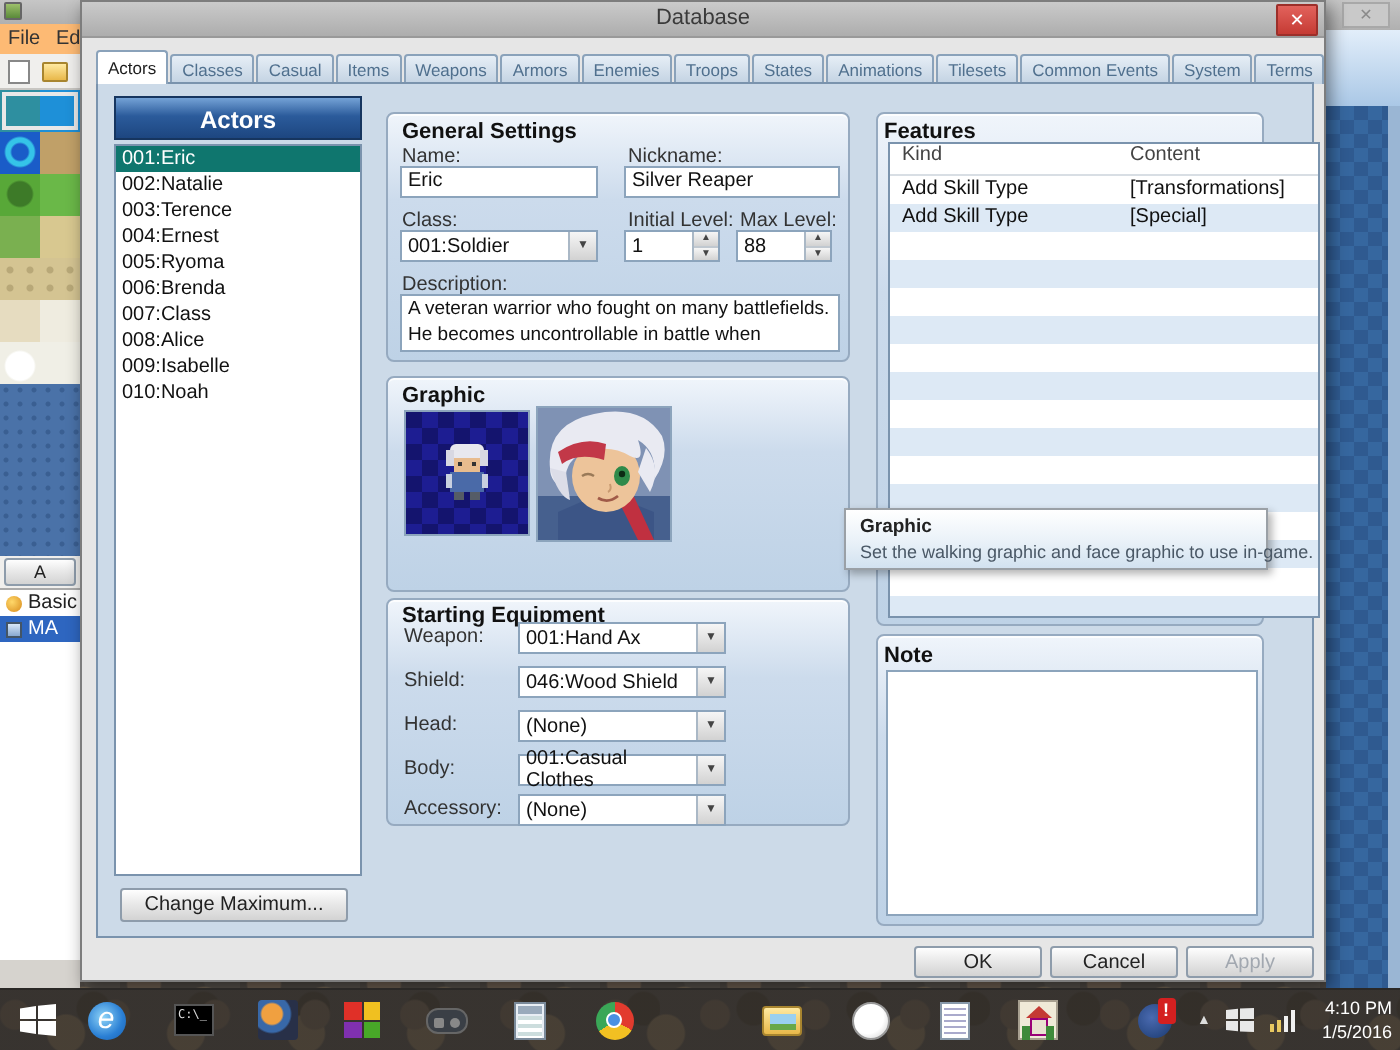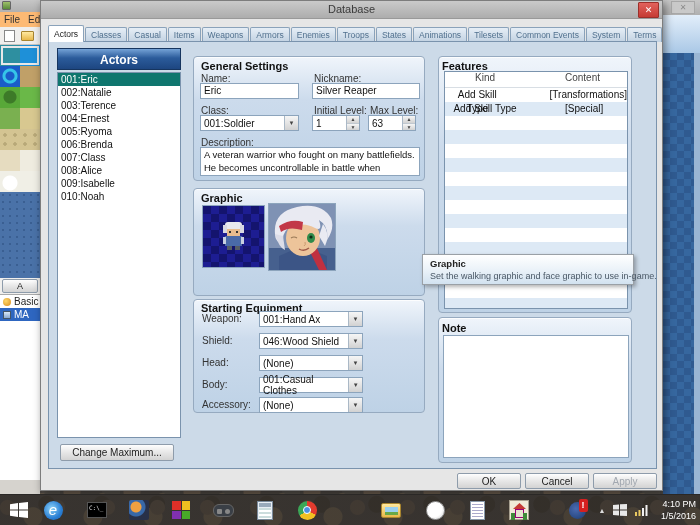--- a/index.html
+++ b/index.html
@@ -212,21 +212,21 @@
       <div class="flabel" style="left:120px;top:48px;">Initial Level:</div>
       <div class="spin" style="left:118px;top:58px;width:48px;height:16px;">
         <span>1</span>
         <span class="ud">
             <div>▲</div>
             <div>▼</div>
           </span>
       </div>
       <div class="flabel" style="left:176px;top:48px;">Max Level:</div>
       <div class="spin" style="left:174px;top:58px;width:48px;height:16px;">
-        <span>63</span>
+        <span>88</span>
         <span class="ud">
             <div>▲</div>
             <div>▼</div>
           </span>
       </div>
       <div class="flabel" style="left:7px;top:80px;">Description:</div>
       <div class="tinput" style="left:6px;top:90px;width:220px;height:29px;white-space:pre-line;line-height:13px;font-size:9.5px;">A veteran warrior who fought on many battlefields.
 He becomes uncontrollable in battle when berserk.</div>
     </div>
 
@@ -291,21 +291,21 @@
       </div>
       <div class="flabel" style="left:8px;top:99px;">Accessory:</div>
       <div class="combo" style="left:65px;top:97px;width:104px;height:16px;">
         <span>(None)</span>
           <span class="arrow">▼</span>
       </div>
     </div>
 
     <div class="abs group" style="left:397px;top:55px;width:194px;height:257px;">
       <div class="gtitle" style="left:3px;top:3px;">Features</div>
-      <div id="feat-list" style="left:5px;top:14px;width:184px;height:238px;text-align:center;">
+      <div id="feat-list" style="left:5px;top:14px;width:216px;height:238px;">
         <div class="feat-head">
           <span class="fk">Kind</span>
           <span class="fc">Content</span>
         </div>
         <div class="feat-body">
           <div class="feat-row">
             <span class="fk">Add Skill Type</span>
             <span class="fc">[Transformations]</span>
           </div>
           <div class="feat-row">

